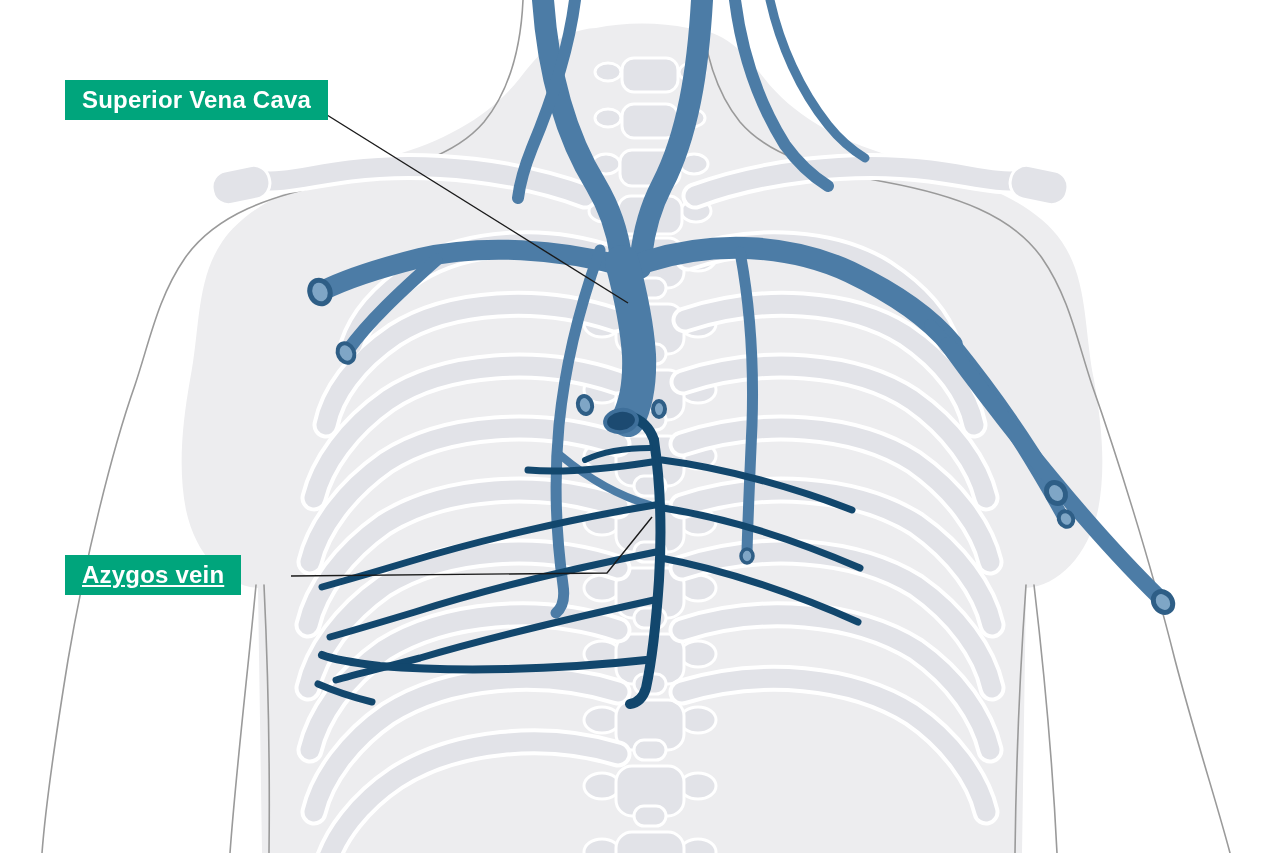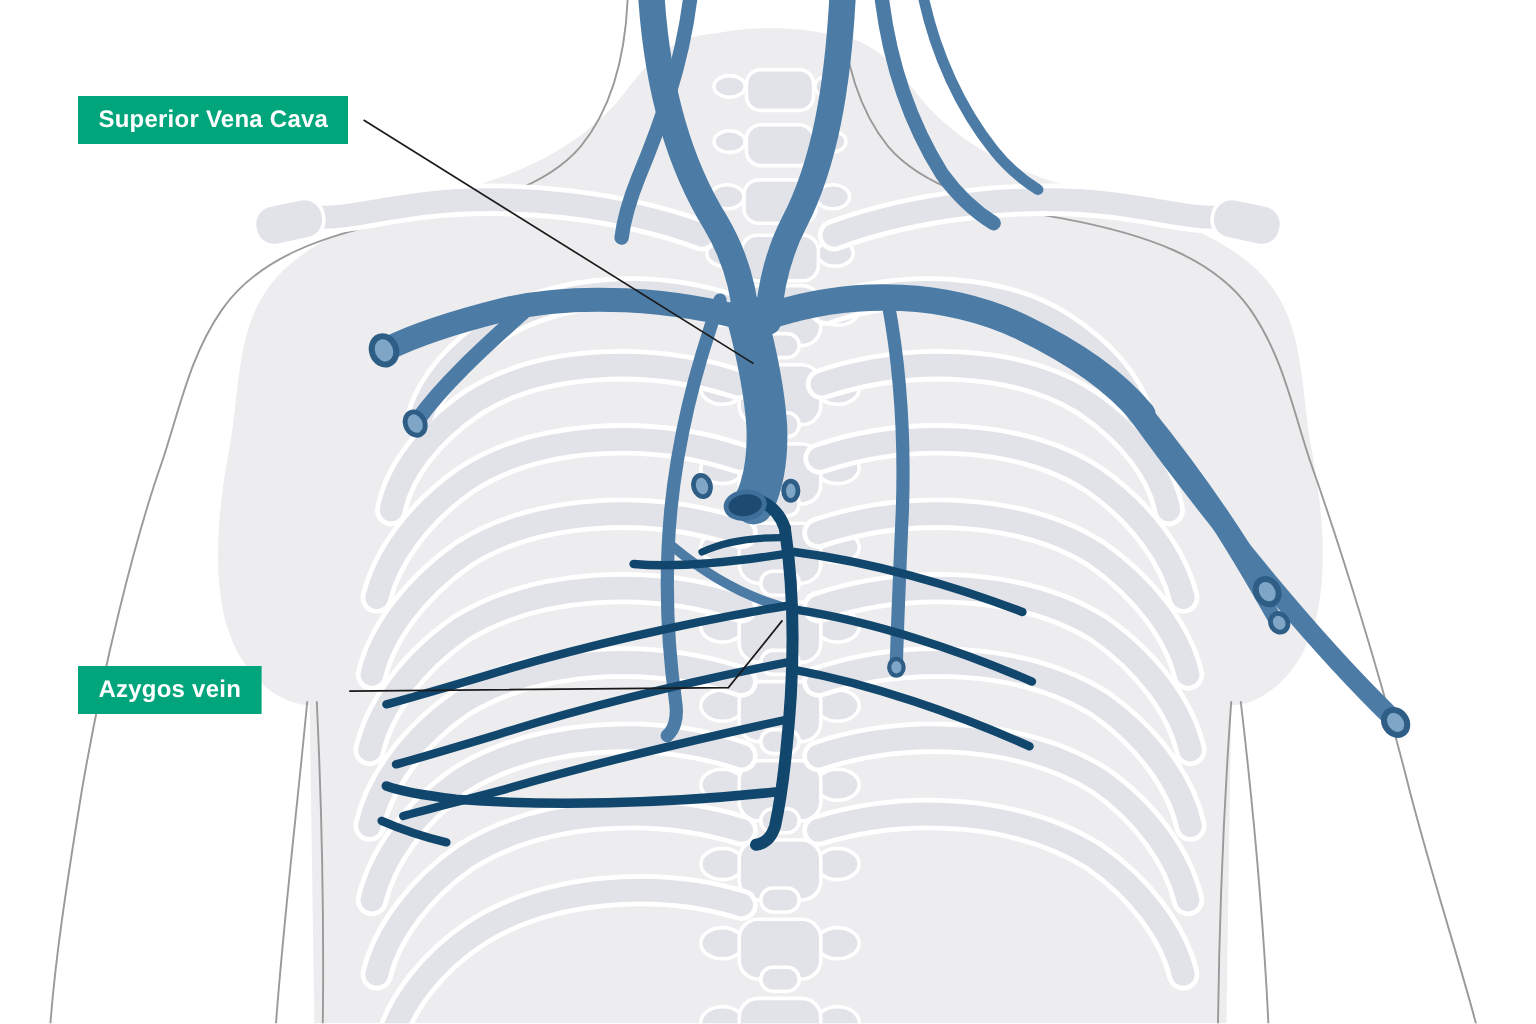--- a/index.html
+++ b/index.html
@@ -17,24 +17,24 @@
   .rib-over  { fill:none; stroke:var(--bone,#E2E3E8); stroke-width:19; stroke-linecap:round; }
   .vein      { fill:none; stroke:var(--vein-primary,#4C7CA6); stroke-linecap:round; stroke-linejoin:round; }
   .vein-dark { fill:none; stroke:var(--vein-dark,#12476D); stroke-linecap:round; stroke-linejoin:round; }
   .lumen     { fill:#7FA6C6; stroke:#2E5E86; }
   .lumen-dark{ fill:#1C4A71; stroke:#3E6F9A; }
   .leader    { fill:none; stroke:var(--leader-line,#1A1A1A); stroke-width:1.4; }
 
   .anat-label {
     position:absolute; height:40px; line-height:40px; padding:0 17px;
     background:var(--label-background,#00A57C); color:var(--label-text,#ffffff);
-    font-weight:bold; font-size:20px; letter-spacing:0.2px; white-space:nowrap;
+    font-weight:bold; font-size:24px; letter-spacing:0.2px; white-space:nowrap;
   }
   .anat-label.svc    { left:65px; top:80px;  }
-  .anat-label.azygos { left:65px; top:555px; }
+  .anat-label.azygos { left:65px; top:555px;text-decoration:underline; }
 </style>
 </head>
 <body>
 
 <div class="stage">
 
   <svg width="1280" height="853" viewBox="0 0 1280 853">
     <defs>
       <path id="rL0" d="M612 258 C545 235 465 240 415 272 C380 295 360 320 352 345"></path>
       <path id="rL1" d="M615 320 C540 295 450 300 395 335 C355 362 332 395 326 425"></path>

